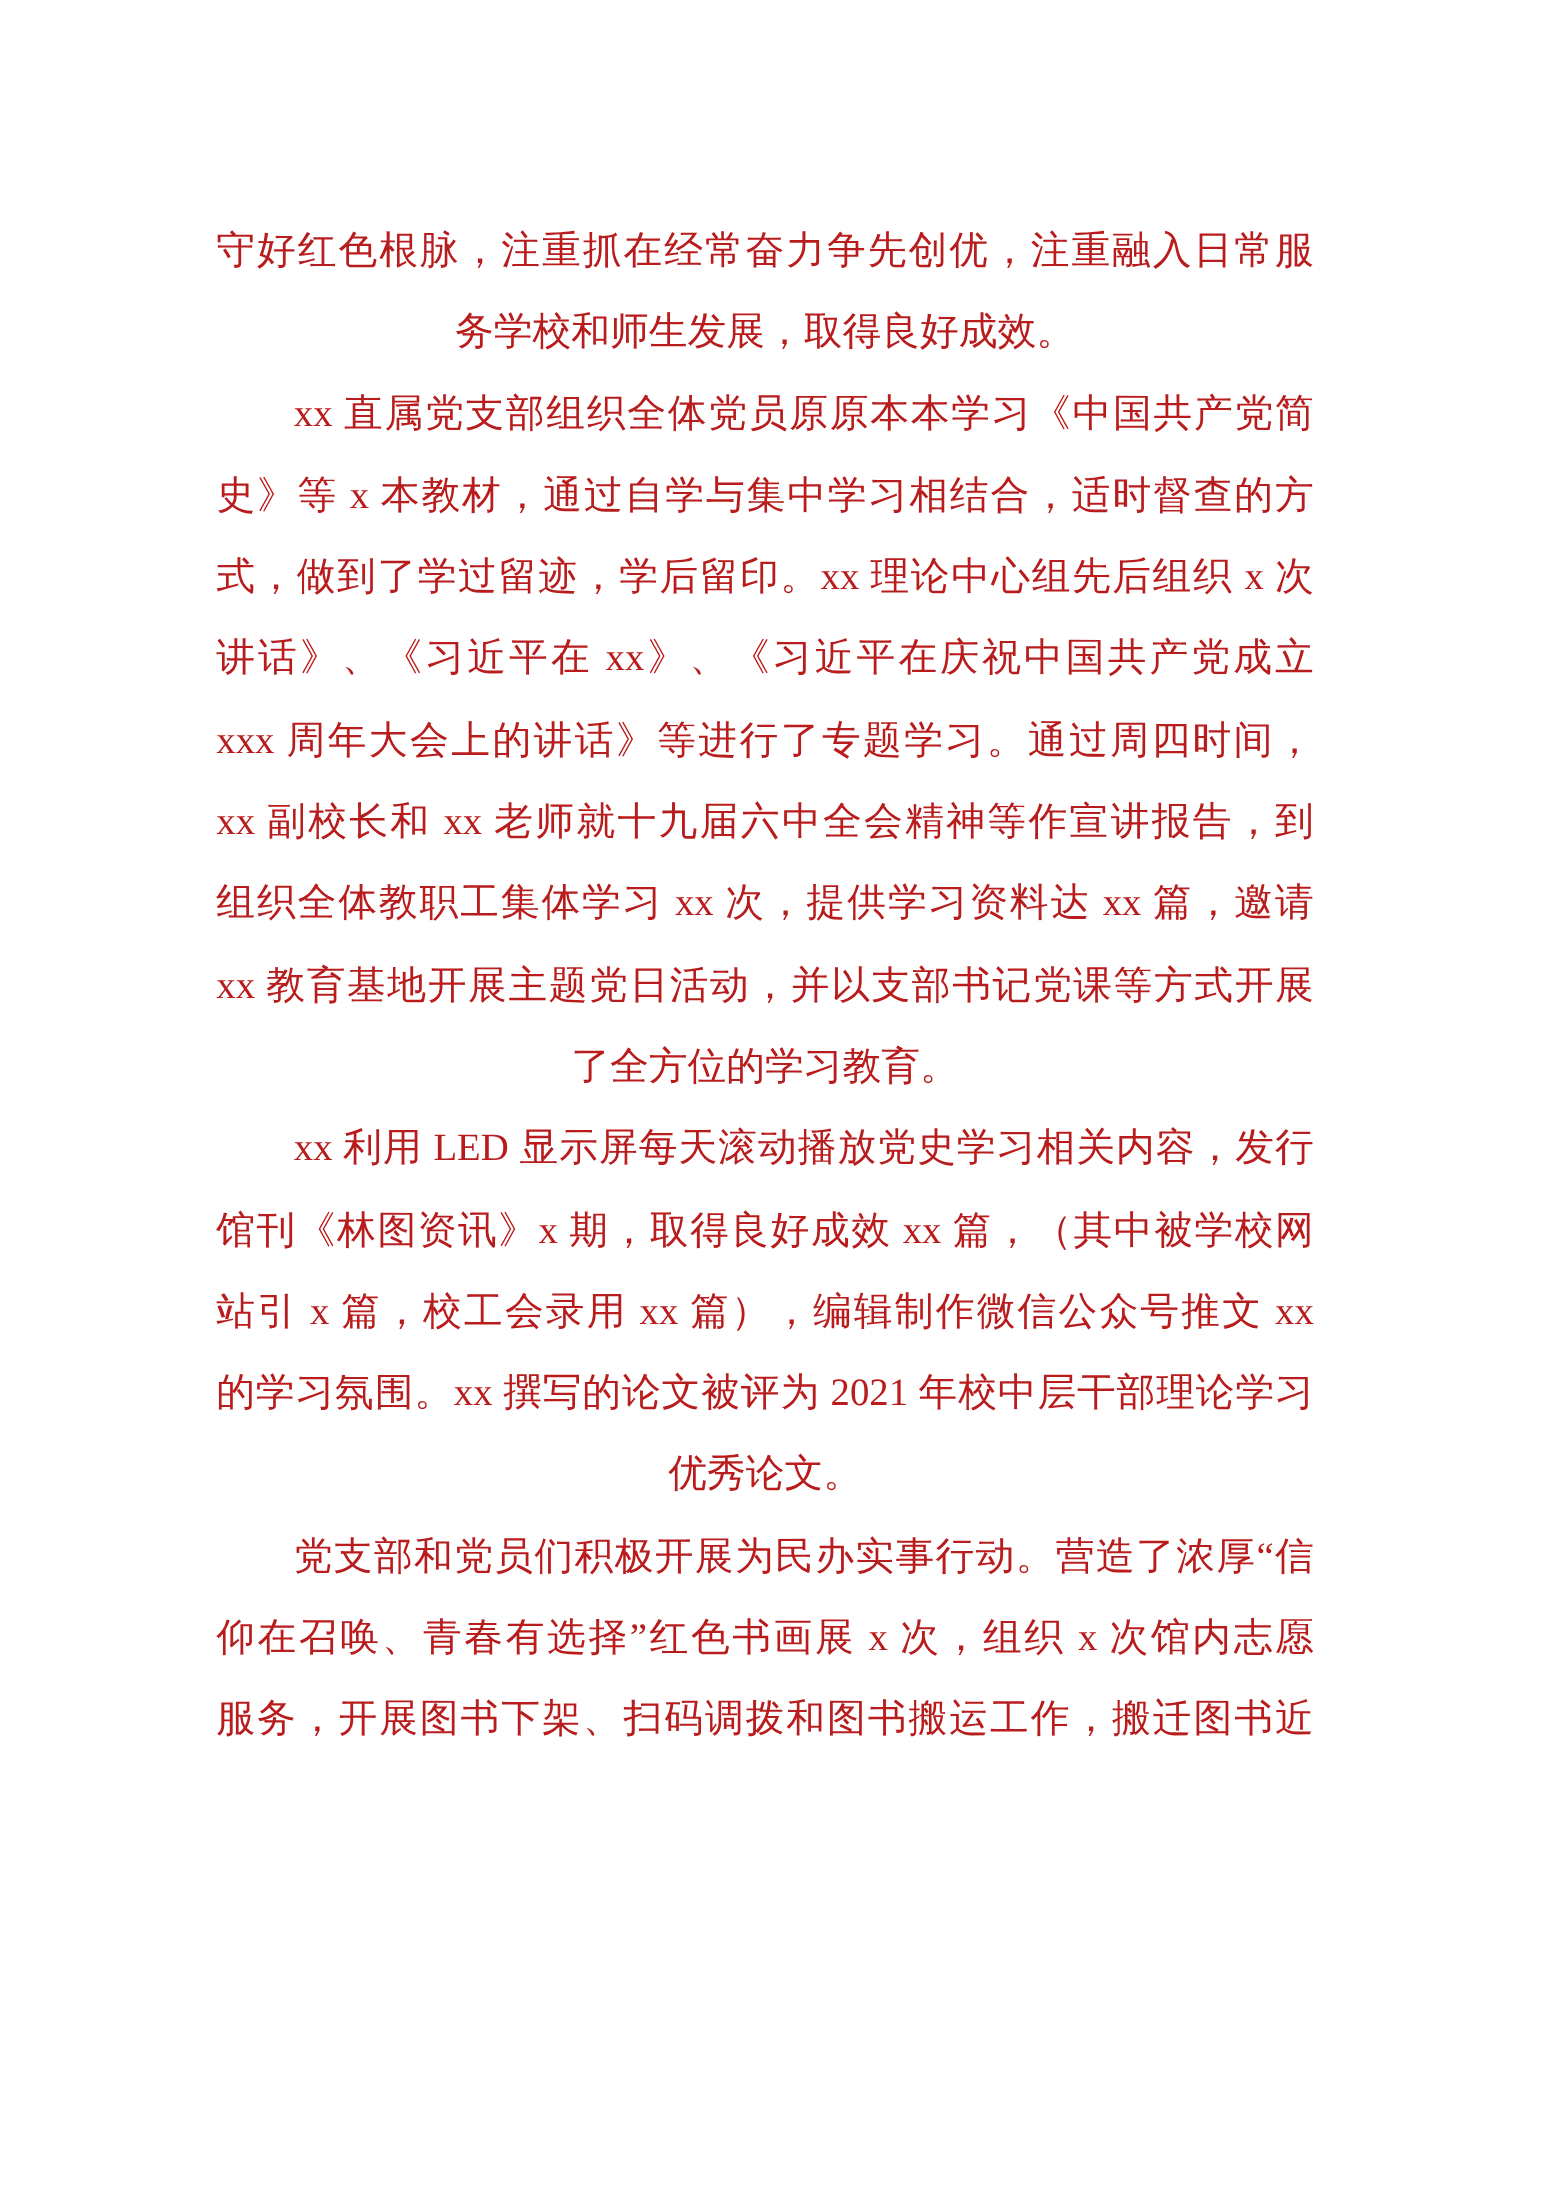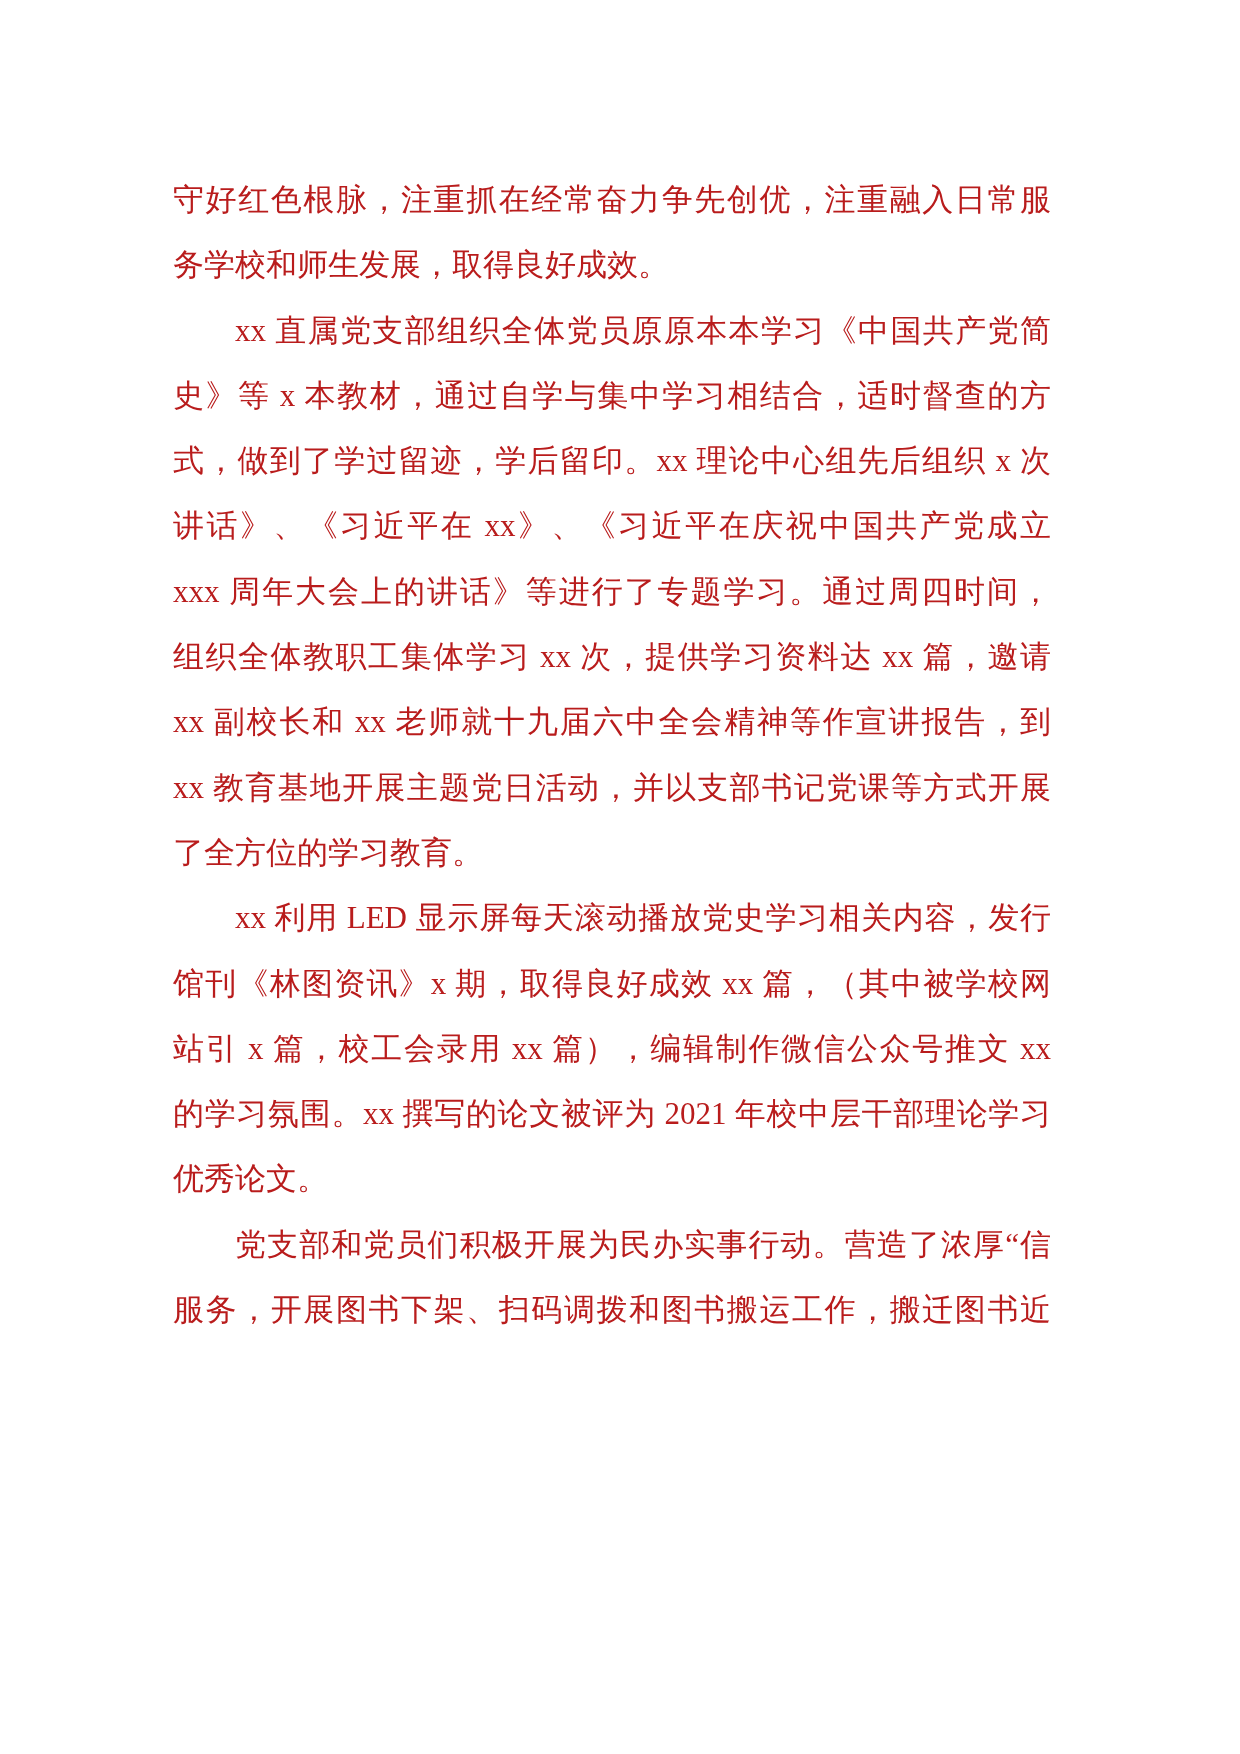--- a/index.html
+++ b/index.html
@@ -30,21 +30,21 @@
     line-height: 65.3px;
     color: #b91c1c;
     letter-spacing: 0;
   }
   .paragraph {
     margin: 0;
     padding: 0;
   }
   .line {
     white-space: nowrap;
-    text-align: left;
+    text-align: center;
   }
   .line.justify {
     text-align: justify;
     text-align-last: justify;
     text-justify: inter-character;
   }
   .line.indent {
     padding-left: 2em;
   }
 </style>
@@ -56,30 +56,31 @@
       <div class="paragraph">
         <div class="line justify">守好红色根脉，注重抓在经常奋力争先创优，注重融入日常服</div>
         <div class="line">务学校和师生发展，取得良好成效。</div>
       </div>
       <div class="paragraph">
         <div class="line justify indent">xx 直属党支部组织全体党员原原本本学习《中国共产党简</div>
         <div class="line justify">史》等 x 本教材，通过自学与集中学习相结合，适时督查的方</div>
         <div class="line justify">式，做到了学过留迹，学后留印。xx 理论中心组先后组织 x 次</div>
         <div class="line justify">讲话》、《习近平在 xx》、《习近平在庆祝中国共产党成立</div>
         <div class="line justify">xxx 周年大会上的讲话》等进行了专题学习。通过周四时间，</div>
+        <div class="line justify">xx 副校长和 xx 老师就十九届六中全会精神等作宣讲报告，到</div>
         <div class="line justify">组织全体教职工集体学习 xx 次，提供学习资料达 xx 篇，邀请</div>
-        <div class="line justify">xx 副校长和 xx 老师就十九届六中全会精神等作宣讲报告，到</div>
         <div class="line justify">xx 教育基地开展主题党日活动，并以支部书记党课等方式开展</div>
         <div class="line">了全方位的学习教育。</div>
       </div>
       <div class="paragraph">
         <div class="line justify indent">xx 利用 LED 显示屏每天滚动播放党史学习相关内容，发行</div>
         <div class="line justify">馆刊《林图资讯》x 期，取得良好成效 xx 篇，（其中被学校网</div>
         <div class="line justify">站引 x 篇，校工会录用 xx 篇），编辑制作微信公众号推文 xx</div>
         <div class="line justify">的学习氛围。xx 撰写的论文被评为 2021 年校中层干部理论学习</div>
         <div class="line">优秀论文。</div>
       </div>
       <div class="paragraph">
         <div class="line justify indent">党支部和党员们积极开展为民办实事行动。营造了浓厚“信</div>
+        <div class="line justify">仰在召唤、青春有选择”红色书画展 x 次，组织 x 次馆内志愿</div>
         <div class="line justify">服务，开展图书下架、扫码调拨和图书搬运工作，搬迁图书近</div>
       </div>
     </div>
 </div>
 
 </body></html>

